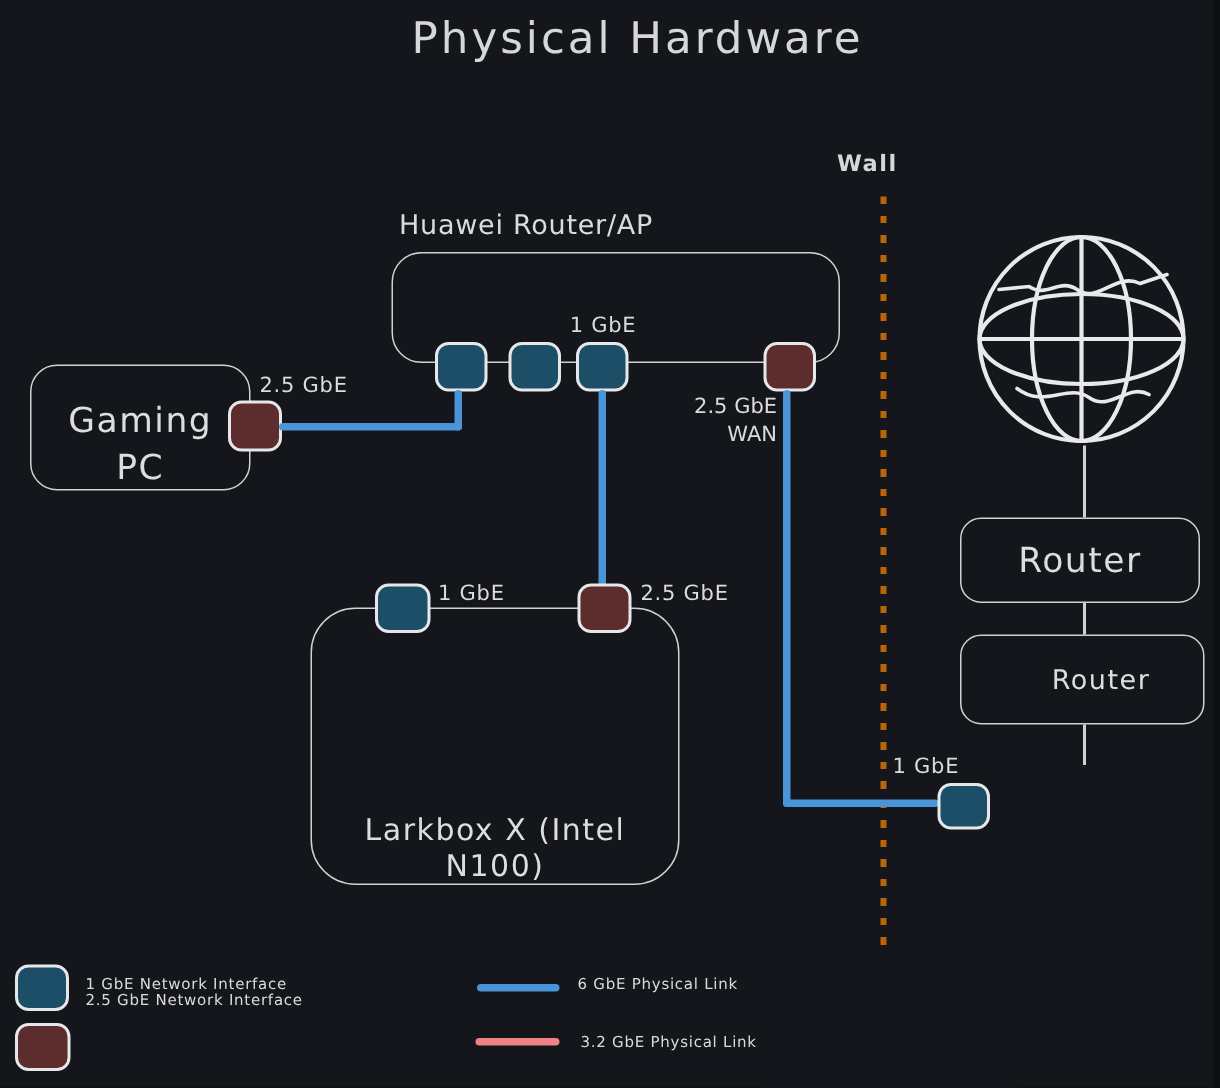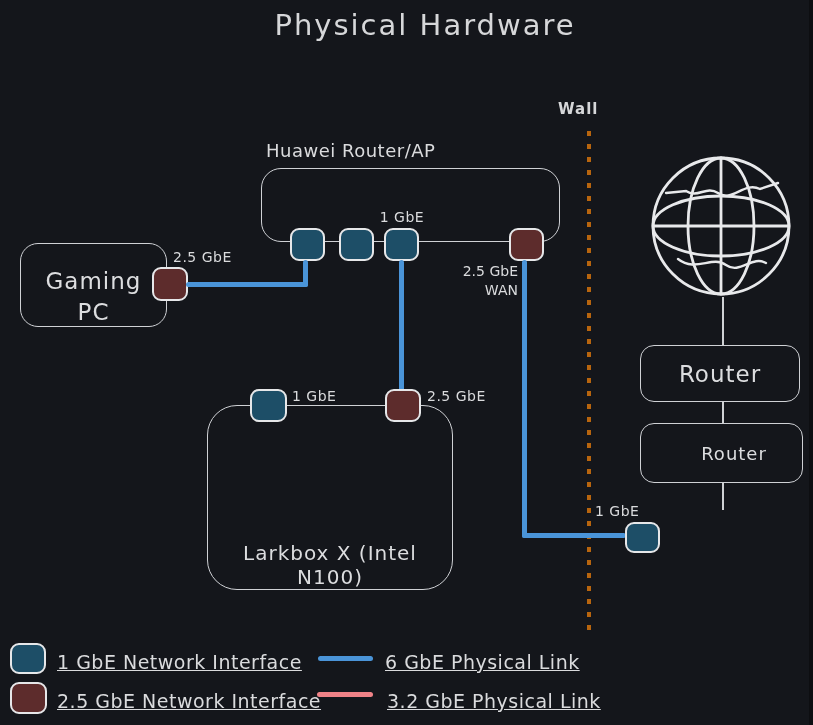--- a/index.html
+++ b/index.html
@@ -26,21 +26,21 @@
   .plabel{position:absolute;font-size:14px;letter-spacing:0.5px;color:#dadbdd;white-space:nowrap;}
   .title{
     position:absolute;left:225px;top:8px;width:400px;text-align:center;
     font-size:29px;letter-spacing:2px;color:#d6d7d9;
   }
   .wall-label{position:absolute;left:558px;top:100px;font-size:15px;letter-spacing:1px;color:#d6d7d9;font-weight:bold;}
   .wall-line{
     position:absolute;left:587px;top:131px;width:4px;height:502px;
     background:repeating-linear-gradient(to bottom,#b8650e 0 5px,transparent 5px 13px);
   }
-  .legend-label{position:absolute;font-size:19px;letter-spacing:0.5px;color:#dadbdd;white-space:nowrap;text-decoration:underline;}
+  .legend-label{position:absolute;font-size:10px;letter-spacing:0.5px;color:#dadbdd;white-space:nowrap;}
   .legend-square{position:absolute;box-sizing:border-box;border:2px solid #e6e7e9;border-radius:9px;}
   .legend-line{position:absolute;height:5px;border-radius:3px;}
   .wan-label{position:absolute;left:450px;top:262px;width:68px;text-align:right;
     font-size:14px;line-height:19px;color:#dadbdd;}
   svg{display:block;}
 </style>
 </head>
 <body>
 
 <div id="canvas">
@@ -106,21 +106,21 @@
     <span class="node-label" style="font-size:18px;margin-left:25px;">Router</span>
   </div>
   <div class="port blue" style="left:625px;top:522px;width:35px;height:31px;"></div>
   <div class="plabel" style="left:595px;top:503px;">1 GbE</div>
 
   <div>
     <div class="legend-square" style="left:10px;top:643px;width:36px;height:31px;background:#1d4e67;"></div>
     <div class="legend-label" style="left:57px;top:651px;">1 GbE Network Interface</div>
 
     <div class="legend-square" style="left:10px;top:682px;width:37px;height:32px;background:#5d2c2c;"></div>
-    <div class="legend-label" style="left:57px;top:690px;">2.5 GbE Network Interface</div>
+    <div class="legend-label" style="left:57px;top:662px;">2.5 GbE Network Interface</div>
 
     <div class="legend-line" style="left:318px;top:656px;width:55px;background:#4a94d8;"></div>
     <div class="legend-label" style="left:385px;top:651px;">6 GbE Physical Link</div>
 
     <div class="legend-line" style="left:317px;top:692px;width:56px;background:#ef8287;"></div>
     <div class="legend-label" style="left:387px;top:690px;">3.2 GbE Physical Link</div>
   </div>
 
 </div>
 

